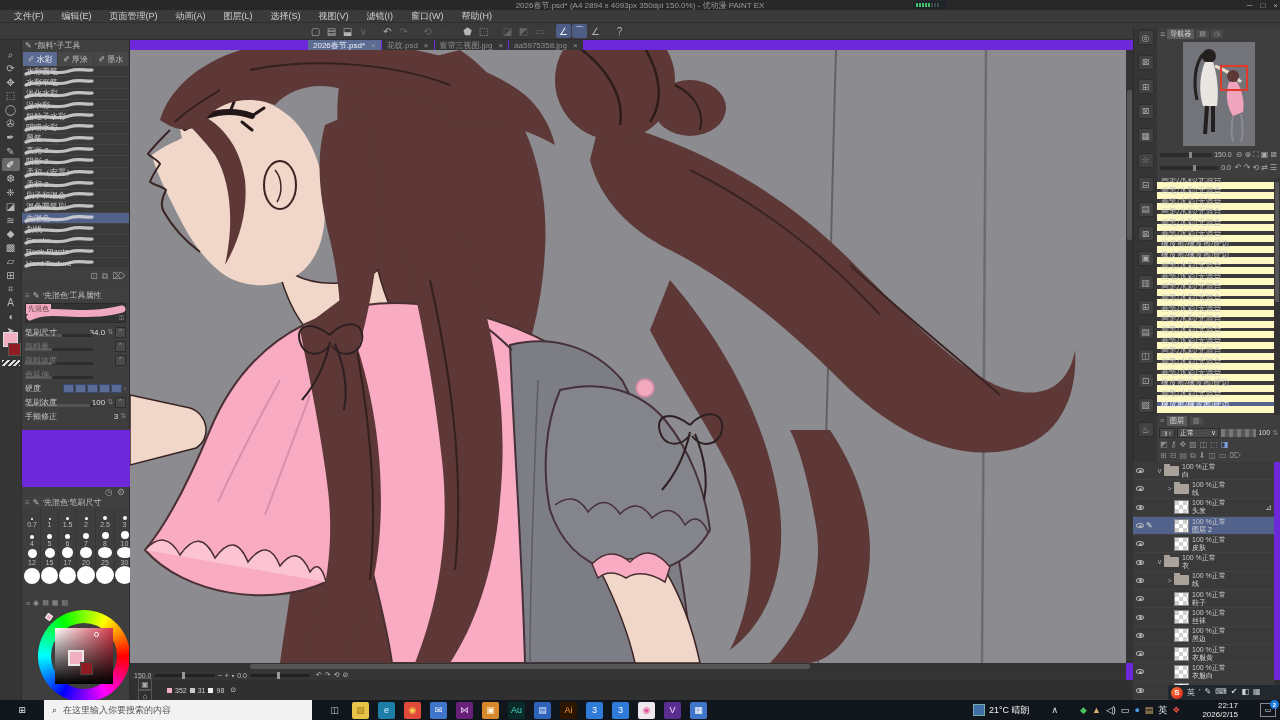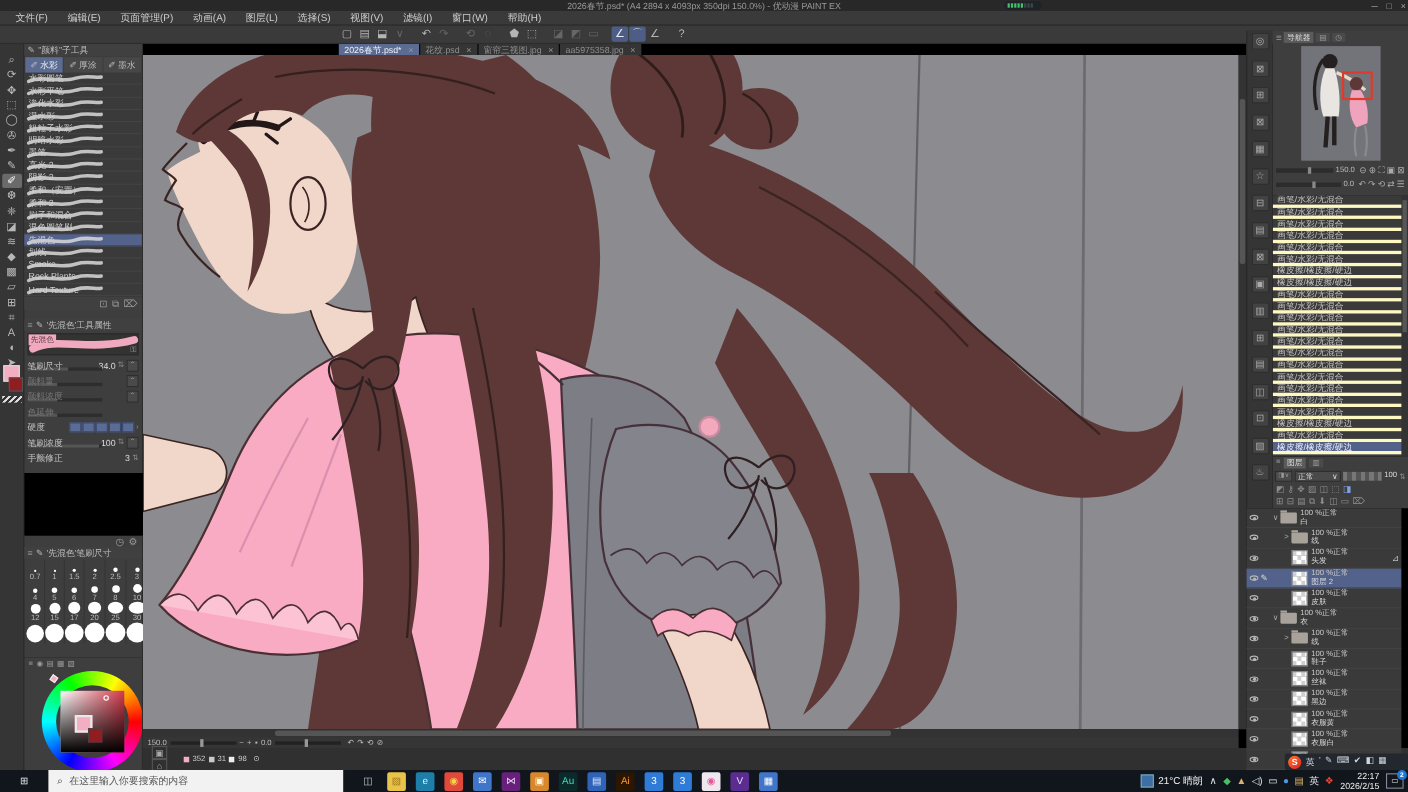--- a/index.html
+++ b/index.html
@@ -1,18 +1,18 @@
 <!DOCTYPE html>
 <html><head>
 <meta charset="utf-8">
 <style>
   *{box-sizing:border-box;margin:0;padding:0}
   html,body{width:1280px;height:720px;overflow:hidden;background:#222}
   #app{position:relative;width:1280px;height:720px;font-family:"Liberation Sans","DejaVu Sans",sans-serif;
-       font-size:9px;color:#c9c9c9;background:#000000;overflow:hidden}
+       font-size:9px;color:#c9c9c9;background:#6d28d9;overflow:hidden}
   .abs{position:absolute}
   
   #titlebar{left:0;top:0;width:1280px;height:10px;background:#282828;color:#9a9a9a;font-size:8px;
             display:flex;align-items:center;justify-content:center}
   #wincontrols{right:2px;top:0;height:10px;display:flex;gap:8px;color:#aaa;font-size:8px;align-items:center}
   #audiometer{left:913px;top:1px;width:34px;height:8px;background:#1d2328;border-radius:4px;display:flex;align-items:center;padding:0 3px;gap:1px}
   #audiometer i{width:2px;height:4px;background:#44c06a;display:block}
   #audiometer i.off{background:#3a4a44}
   #menubar{left:0;top:10px;width:1280px;height:13px;background:#3a3a3a;border-bottom:1px solid #2e2e2e;
            display:flex;align-items:center;padding-left:6px;gap:2px}
@@ -105,21 +105,21 @@
   #nav-tabs{height:12px;display:flex;align-items:center;gap:2px;padding:0 3px;color:#999}
   .nav-tab{font-size:7px;padding:0 3px;background:#4a4a4a}
   .nav-tab.active{background:#5b5b5b;color:#ddd}
   #nav-thumb{margin:2px auto;width:72px;height:104px;background:#73737a;position:relative}
   .nav-ctl{height:13px;display:flex;align-items:center;gap:2px;padding:0 3px;font-size:7px;color:#bbb}
   .nav-slider{flex:1;height:4px;background:#2c2c2c;position:relative}
   .nav-slider i{position:absolute;top:-1px;left:55%;width:3px;height:6px;background:#888}
   .nav-ic{font-size:8px;color:#aaa}
   
   #history{left:1157px;top:178px;width:123px;height:237px;background:#3a3a3a;overflow:hidden}
-  .hrow{height:10.7px;border-bottom:3px solid #fef9c3;display:flex;align-items:center;padding:0 4px;font-size:8px;color:#c3c3c3}
+  .hrow{height:10.7px;border-bottom:7px solid #fef9c3;display:flex;align-items:center;padding:0 4px;font-size:8px;color:#c3c3c3}
   .hrow.sel{background:#53628b;color:#eef}
   #histscroll{left:1274px;top:178px;width:6px;height:237px;background:#333}
   #histscroll i{display:block;margin:4px auto 0;width:4px;height:120px;background:#565656}
   
   #layerhead{left:1157px;top:415px;width:123px;height:47px;background:#3e3e3e}
   #layer-tabs{height:11px;display:flex;align-items:center;gap:3px;padding:0 3px;color:#999;font-size:7px}
   #blendrow{height:13px;display:flex;align-items:center;gap:2px;padding:0 2px}
   #blendbox{width:16px;height:10px;background:#4a4a4a;border:1px solid #2c2c2c;font-size:6px;color:#999;display:flex;align-items:center;justify-content:center}
   #blendsel{width:42px;height:10px;background:#4a4a4a;border:1px solid #2c2c2c;font-size:7px;color:#ddd;display:flex;align-items:center;justify-content:space-between;padding:0 2px}
   #opastrip{flex:1;height:8px;background:repeating-linear-gradient(90deg,#777 0 4px,#555 4px 8px)}
@@ -144,21 +144,21 @@
   .lname{font-size:7px;color:#d8d8d8}
   .lbadge{font-size:8px;color:#bbb}
   
   #taskbar{left:0;top:700px;width:1280px;height:20px;background:#11161c;display:flex;align-items:center}
   #startbtn{width:44px;height:20px;display:flex;align-items:center;justify-content:center;color:#dfe6ec}
   #searchbox{width:268px;height:20px;background:#f2f2f2;color:#555;display:flex;align-items:center;gap:6px;padding:0 8px;font-size:9px}
   #searchbox .mag{color:#333}
   #taskicons{display:flex;align-items:center;gap:9px;margin-left:14px}
   .tkapp{width:17px;height:17px;display:flex;align-items:center;justify-content:center;font-size:9px;color:#fff;position:relative;border-radius:2px}
   .tkapp.running::after{content:"";position:absolute;left:2px;bottom:-3px;right:2px;height:2px;background:#6fa8dc}
-  #traywrap{margin-left:auto;display:flex;align-items:center;gap:6px;padding-right:4px}
+  #traywrap{margin-left:auto;display:flex;align-items:center;gap:22px;padding-right:4px}
   #weather{display:flex;align-items:center;gap:4px;color:#eee;font-size:9px}
   #weather .wic{width:12px;height:12px;background:#3d6ea5;border:1px solid #7aa;display:inline-block}
   .tray-ic{font-size:9px}
   #clock{text-align:right;color:#eee;font-size:8px;line-height:9px}
   #notif{width:16px;height:14px;border:1px solid #889;color:#dfe6ec;font-size:7px;display:flex;align-items:center;justify-content:center;position:relative}
   #notif b{position:absolute;right:-4px;top:-4px;background:#1d79d8;color:#fff;border-radius:50%;width:9px;height:9px;font-size:6px;display:flex;align-items:center;justify-content:center}
   
   #imebar{left:1168px;top:685px;width:112px;height:15px;background:#23272e;display:flex;align-items:center;gap:4px;padding:0 3px;border-radius:2px}
   #imelogo{width:12px;height:12px;border-radius:50%;background:linear-gradient(135deg,#ff7a2f,#e02020);color:#fff;font-size:8px;font-weight:bold;display:flex;align-items:center;justify-content:center}
   .ime-ic{color:#cfd6e0;font-size:8px}

